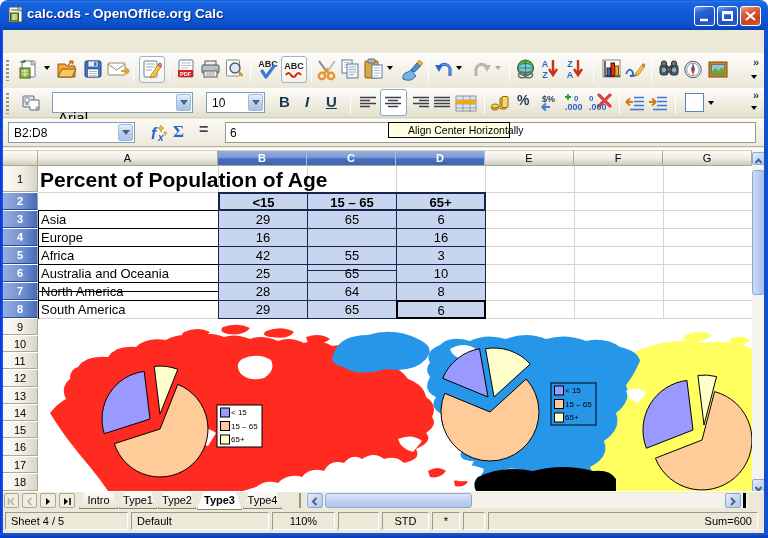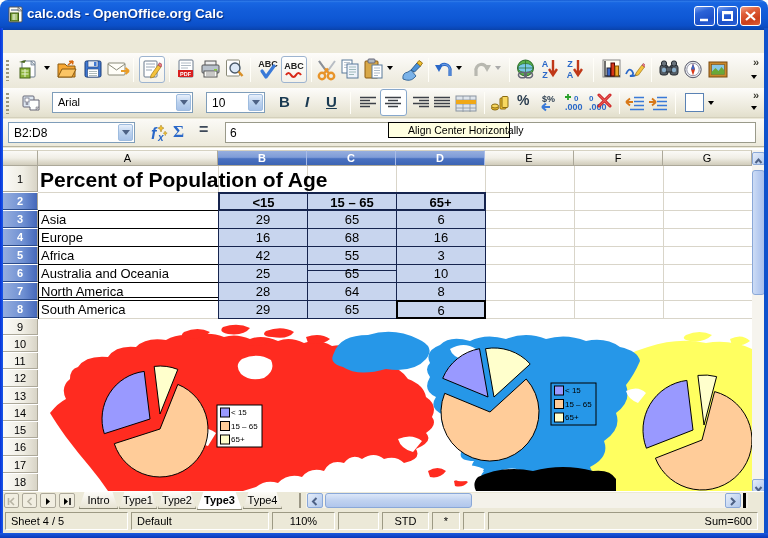--- a/index.html
+++ b/index.html
@@ -228,21 +228,21 @@
   <div class="tb" id="tb2">
     <div class="grip" style="left:3px;top:4px;height:22px"></div>
     <svg class="icon" style="left:19px;top:7px" width="18" height="17" viewBox="0 0 18 17">
       <rect x="1" y="1" width="11" height="11" rx="1" fill="#dfe8f2" stroke="#667"></rect>
       <rect x="3" y="3" width="4" height="4" fill="#fff" stroke="#667" stroke-width=".7"></rect>
       <path d="M5 7v3M3.5 9h3" stroke="#667" stroke-width=".8"></path>
       <path d="M8 5h9v10h-9l0-3" fill="#fff" stroke="#667"></path>
       <path d="M14 15l3-3h-3z" fill="#ccc" stroke="#667" stroke-width=".5"></path>
     </svg>
     <div class="combo" style="left:49px;top:4px;width:141px;height:21px">
-      <span style="position:absolute;left:5px;top:3px;font-size:11px">Arial</span>
+      <span style="position:absolute;left:5px;top:16px;font-size:15px">Arial</span>
       <div class="cbtn"></div>
     </div>
     <div class="combo" style="left:203px;top:4px;width:59px;height:21px">
       <span style="position:absolute;left:5px;top:3px;font-size:12px">10</span>
       <div class="cbtn"></div>
     </div>
     <div class="abs" style="left:276px;top:5px;font-size:15px;font-weight:bold;color:#1a3a52">B</div>
     <div class="abs" style="left:302px;top:5px;font-size:15px;font-style:italic;font-weight:bold;color:#1a3a52">I</div>
     <div class="abs" style="left:323px;top:5px;font-size:15px;font-weight:bold;color:#1a3a52;text-decoration:underline">U</div>
     <div class="vsep" style="left:347px;top:4px;height:22px"></div>
@@ -364,28 +364,27 @@
     <div class="gl" style="left:35px;top:152px;width:717px;height:1px"></div>
     <div class="gl" style="left:35px;top:170px;width:717px;height:1px"></div>
     <div class="sel" style="left:215px;top:45px;width:267px;height:126px"></div>
     <div class="cell" style="left:37px;top:20px;font-size:21px;font-weight:bold">Percent of Population of Age</div>
     <div class="tbls ctr cell" style="left:215px;top:44px;width:90px;height:19px;border-width:2px 1px 2px 2px;font-weight:bold;padding-top:1px">&lt;15</div>
     <div class="tbls ctr cell" style="left:304px;top:44px;width:90px;height:19px;border-width:2px 1px 2px 1px;font-weight:bold;padding-top:1px">15 – 65</div>
     <div class="tbls ctr cell" style="left:393px;top:44px;width:90px;height:19px;border-width:2px 2px 2px 1px;font-weight:bold;padding-top:1px">65+</div>
     <div class="tbl cell" style="left:35px;top:62px;width:181px;height:19px;padding:1px 0 0 2px">Asia</div>
     <div class="tbl cell" style="left:35px;top:80px;width:181px;height:19px;padding:1px 0 0 2px">Europe</div>
     <div class="tbl cell" style="left:35px;top:98px;width:181px;height:19px;padding:1px 0 0 2px">Africa</div>
-    <div class="tbl cell" style="left:35px;top:116px;width:181px;height:34px;padding:1px 0 0 2px">Australia and Oceania</div>
+    <div class="tbl cell" style="left:35px;top:116px;width:181px;height:28px;padding:1px 0 0 2px">Australia and Oceania</div>
     <div class="tbl cell" style="left:35px;top:134px;width:181px;height:19px;padding:1px 0 0 2px">North America</div>
     <div class="tbl cell" style="left:35px;top:152px;width:181px;height:27px;padding:1px 0 0 2px">South America</div>
     <div class="tbls ctr cell" style="left:215px;top:62px;width:90px;height:19px;padding-top:1px">29</div>
     <div class="tbls ctr cell" style="left:304px;top:62px;width:90px;height:19px;padding-top:1px">65</div>
     <div class="tbls ctr cell" style="left:393px;top:62px;width:90px;height:19px;padding-top:1px">6</div>
     <div class="tbls ctr cell" style="left:215px;top:80px;width:90px;height:19px;padding-top:1px">16</div>
-    <div class="tbls ctr cell" style="left:304px;top:80px;width:90px;height:19px;padding-top:1px">68</div>
     <div class="tbls ctr cell" style="left:393px;top:80px;width:90px;height:19px;padding-top:1px">16</div>
     <div class="tbls ctr cell" style="left:215px;top:98px;width:90px;height:19px;padding-top:1px">42</div>
     <div class="tbls ctr cell" style="left:304px;top:98px;width:90px;height:25px;padding-top:1px">55</div>
     <div class="tbls ctr cell" style="left:393px;top:98px;width:90px;height:19px;padding-top:1px">3</div>
     <div class="tbls ctr cell" style="left:215px;top:116px;width:90px;height:19px;padding-top:1px">25</div>
     <div class="tbls ctr cell" style="left:304px;top:116px;width:90px;height:19px;padding-top:1px">65</div>
     <div class="tbls ctr cell" style="left:393px;top:116px;width:90px;height:19px;padding-top:1px">10</div>
     <div class="tbls ctr cell" style="left:215px;top:134px;width:90px;height:19px;padding-top:1px">28</div>
     <div class="tbls ctr cell" style="left:304px;top:134px;width:90px;height:19px;padding-top:1px">64</div>
     <div class="tbls ctr cell" style="left:393px;top:134px;width:90px;height:19px;padding-top:1px">8</div>

